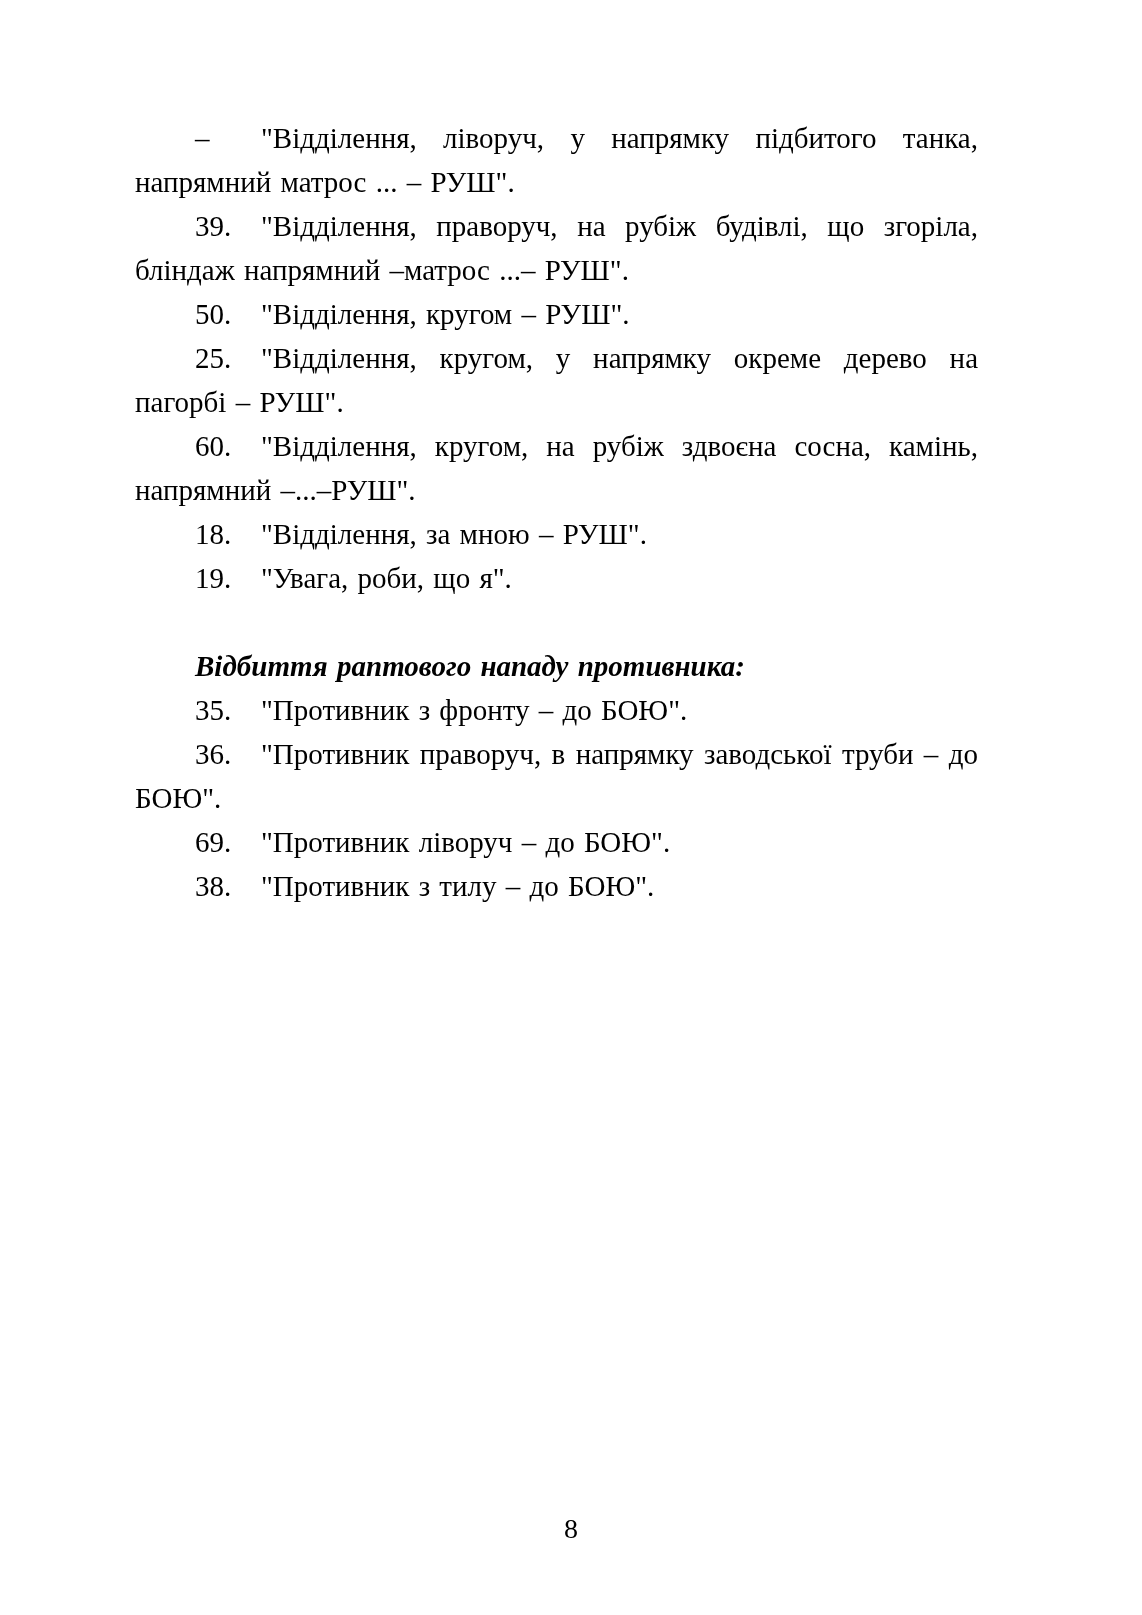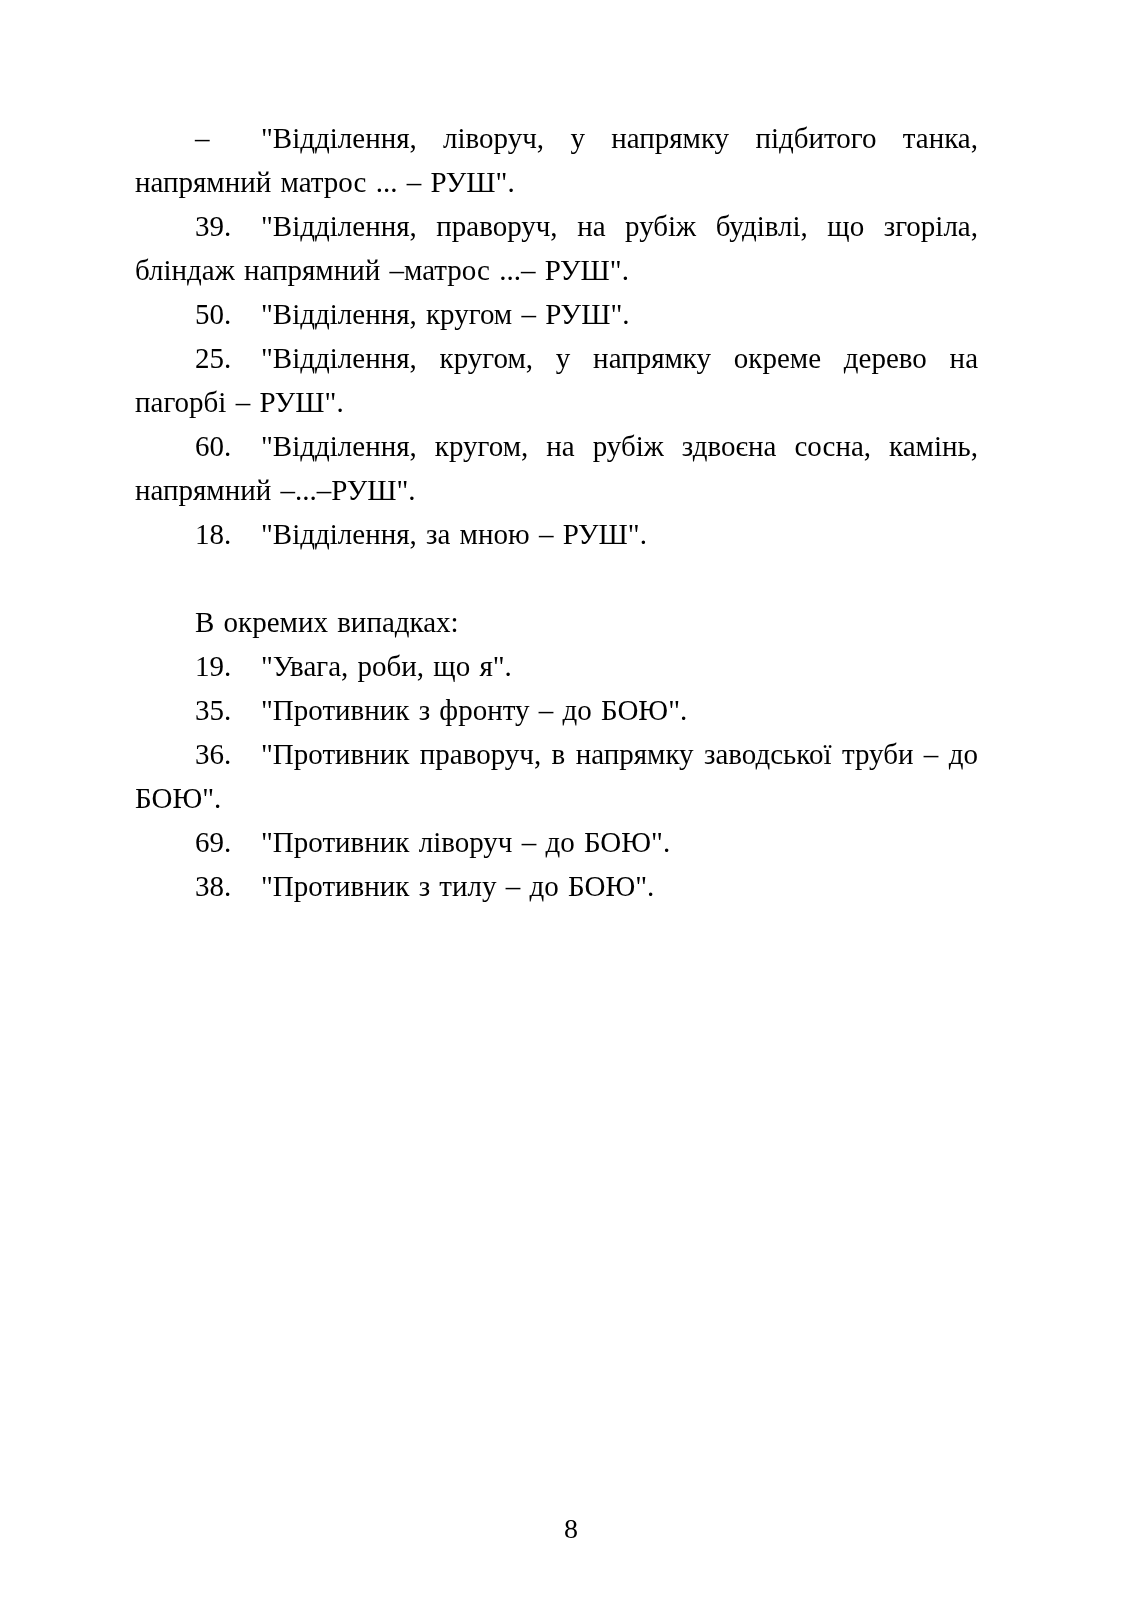--- a/index.html
+++ b/index.html
@@ -57,21 +57,21 @@
 <body>
 
 <div class="page">
   <div class="content">
       <p class="para"><span class="marker">–</span><span>"Відділення, ліворуч, у напрямку підбитого танка, напрямний матрос ... – РУШ".</span></p>
       <p class="para"><span class="marker">39.</span><span>"Відділення, праворуч, на рубіж будівлі, що згоріла, бліндаж напрямний –матрос ...– РУШ".</span></p>
       <p class="para"><span class="marker">50.</span><span>"Відділення, кругом – РУШ".</span></p>
       <p class="para"><span class="marker">25.</span><span>"Відділення, кругом, у напрямку окреме дерево на пагорбі – РУШ".</span></p>
       <p class="para"><span class="marker">60.</span><span>"Відділення, кругом, на рубіж здвоєна сосна, камінь, напрямний –...–РУШ".</span></p>
       <p class="para"><span class="marker">18.</span><span>"Відділення, за мною – РУШ".</span></p>
-      <p class="para space-before"><span>В окремих випадках:</span></p>
       <p class="para"><span class="marker">19.</span><span>"Увага, роби, що я".</span></p>
+      <p class="para heading space-before"><span>Відбиття раптового нападу  противника:</span></p>
       <p class="para"><span class="marker">35.</span><span>"Противник з фронту – до БОЮ".</span></p>
       <p class="para"><span class="marker">36.</span><span>"Противник праворуч, в напрямку заводської труби – до БОЮ".</span></p>
       <p class="para"><span class="marker">69.</span><span>"Противник ліворуч – до БОЮ".</span></p>
       <p class="para"><span class="marker">38.</span><span>"Противник з тилу – до БОЮ".</span></p>
     </div>
   <div class="page-number">8</div>
 </div>
 
 </body></html>

